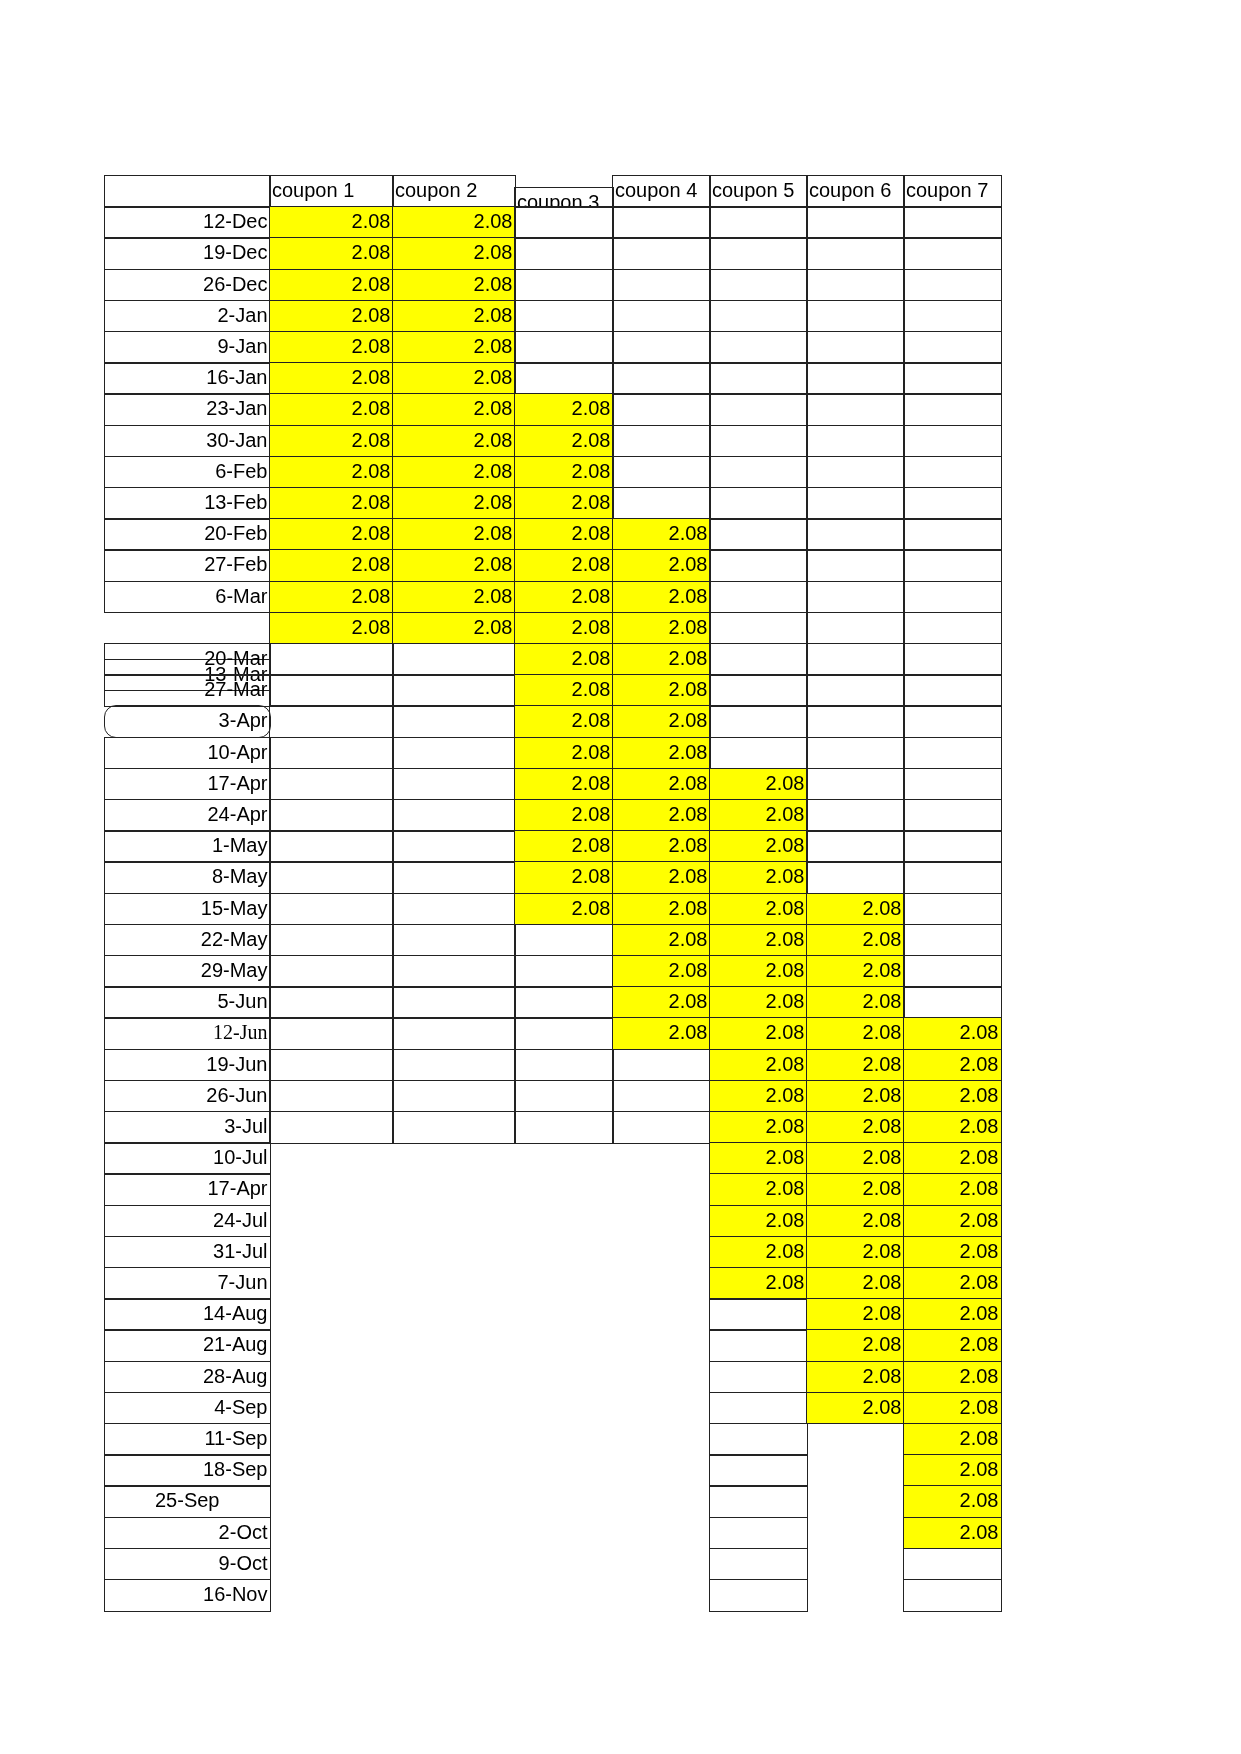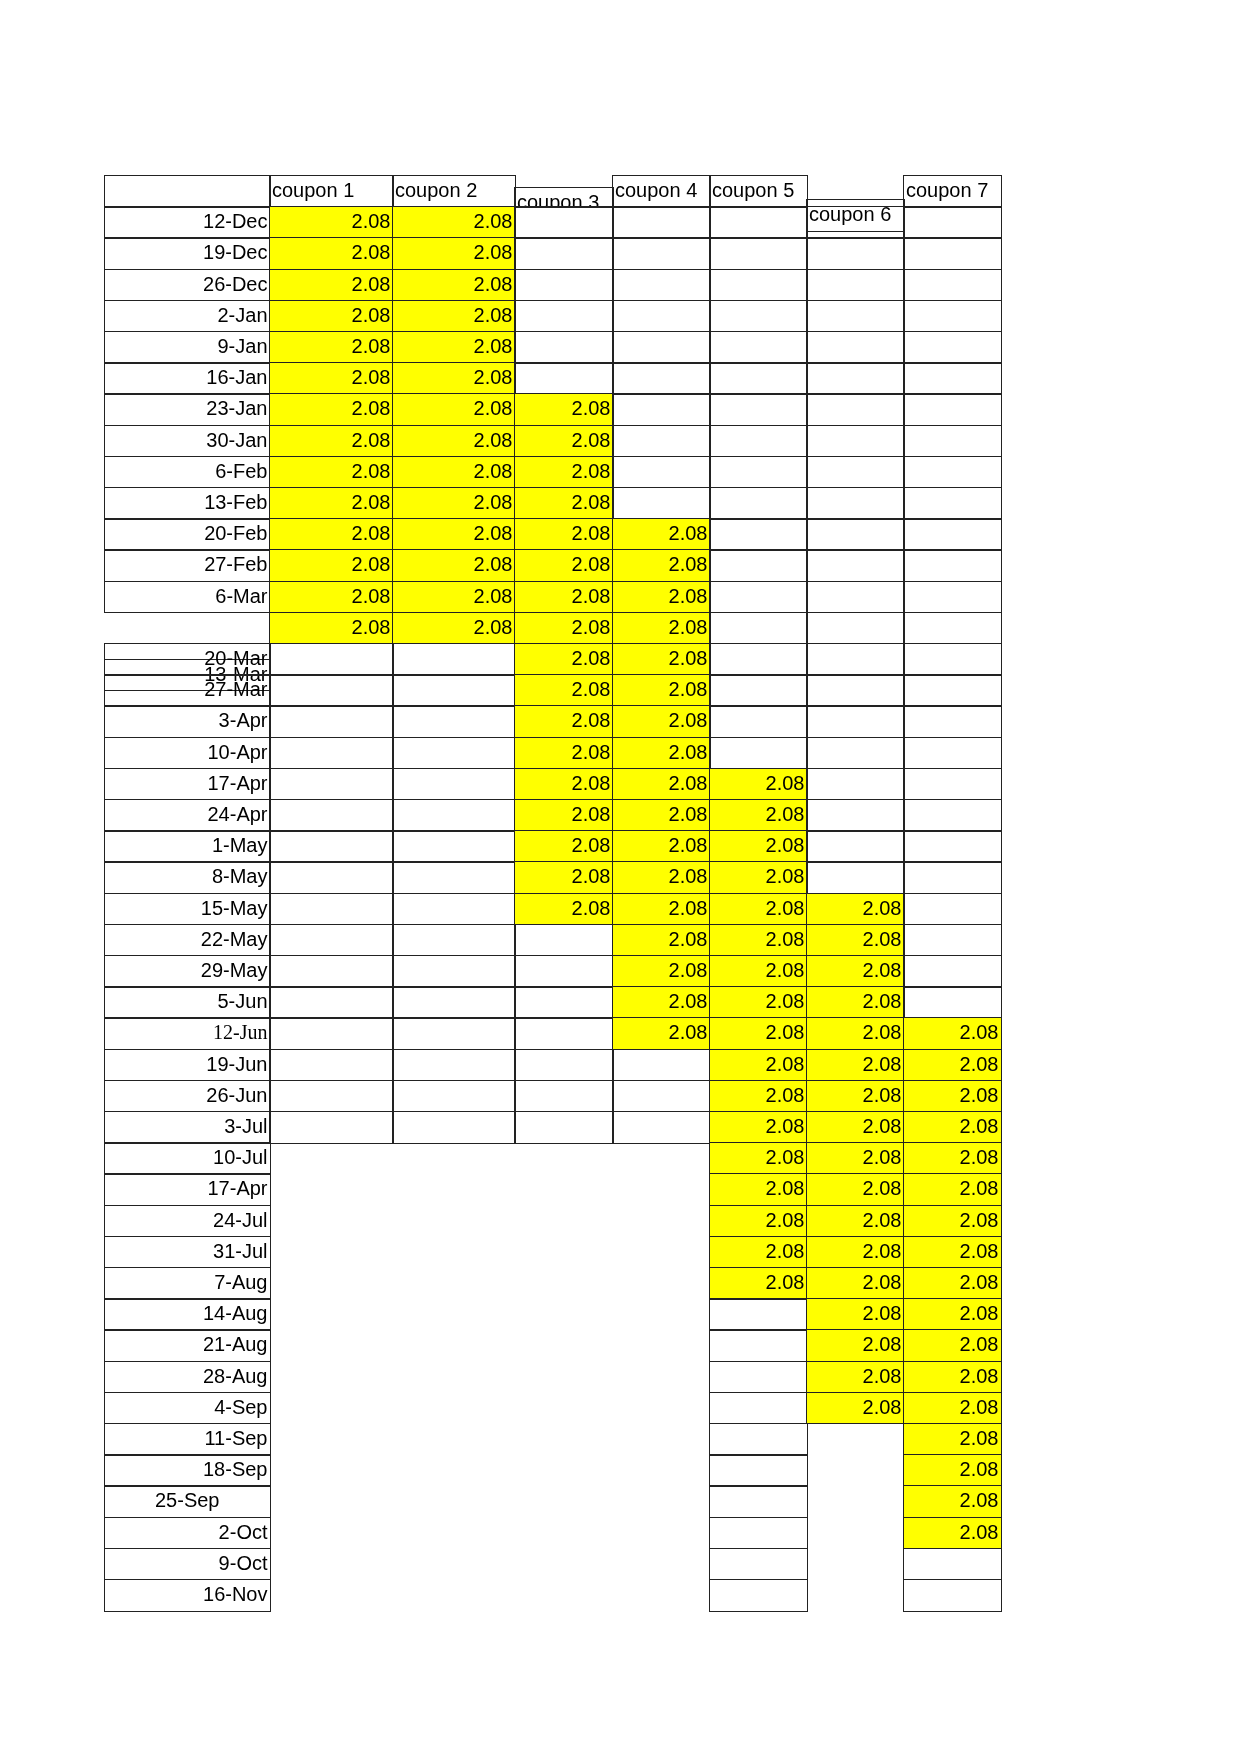--- a/index.html
+++ b/index.html
@@ -17,21 +17,21 @@
 </head>
 <body>
 
 <div id="sheet">
     <div class="cell b hdr" style="left: 0px; top: 0px; width: 166.5px; height: 32.7px;"></div>
     <div class="cell b hdr" style="left: 165px; top: 0px; width: 124.5px; height: 32.7px;">coupon 1</div>
     <div class="cell b hdr" style="left: 288px; top: 0px; width: 123.5px; height: 32.7px;">coupon 2</div>
     <div class="cell b hdr" style="left: 410px; top: 12px; width: 99.5px; height: 21px;">coupon 3</div>
     <div class="cell b hdr" style="left: 508px; top: 0px; width: 98.5px; height: 32.7px;">coupon 4</div>
     <div class="cell b hdr" style="left: 605px; top: 0px; width: 98.5px; height: 32.7px;">coupon 5</div>
-    <div class="cell b hdr" style="left: 702px; top: 0px; width: 98.5px; height: 32.7px; margin-top: 24px;">coupon 6</div>
+    <div class="cell b hdr" style="left: 702px; top: 0px; width: 98.5px; height: 32.7px;">coupon 6</div>
     <div class="cell b hdr" style="left: 799px; top: 0px; width: 98.5px; height: 32.7px;">coupon 7</div>
     <div class="cell b date" style="left: 0px; top: 31.2px; width: 166.5px; height: 32.7px;">12-Dec</div>
     <div class="cell num b yel" style="left: 165px; top: 31.2px; width: 124.5px; height: 32.7px;">2.08</div>
     <div class="cell num b yel" style="left: 288px; top: 31.2px; width: 123.5px; height: 32.7px;">2.08</div>
     <div class="cell num b" style="left: 410px; top: 31.2px; width: 99.5px; height: 32.7px;"></div>
     <div class="cell num b" style="left: 508px; top: 31.2px; width: 98.5px; height: 32.7px;"></div>
     <div class="cell num b" style="left: 605px; top: 31.2px; width: 98.5px; height: 32.7px;"></div>
     <div class="cell num b" style="left: 702px; top: 31.2px; width: 98.5px; height: 32.7px;"></div>
     <div class="cell num b" style="left: 799px; top: 31.2px; width: 98.5px; height: 32.7px;"></div>
     <div class="cell b date" style="left: 0px; top: 62.4px; width: 166.5px; height: 32.7px;">19-Dec</div>
@@ -147,21 +147,21 @@
     <div class="cell num b" style="left: 702px; top: 468px; width: 98.5px; height: 32.7px;"></div>
     <div class="cell num b" style="left: 799px; top: 468px; width: 98.5px; height: 32.7px;"></div>
     <div class="cell b date" style="left: 0px; top: 499.2px; width: 166.5px; height: 32.7px;">27-Mar</div>
     <div class="cell num b" style="left: 165px; top: 499.2px; width: 124.5px; height: 32.7px;"></div>
     <div class="cell num b" style="left: 288px; top: 499.2px; width: 123.5px; height: 32.7px;"></div>
     <div class="cell num b yel" style="left: 410px; top: 499.2px; width: 99.5px; height: 32.7px;">2.08</div>
     <div class="cell num b yel" style="left: 508px; top: 499.2px; width: 98.5px; height: 32.7px;">2.08</div>
     <div class="cell num b" style="left: 605px; top: 499.2px; width: 98.5px; height: 32.7px;"></div>
     <div class="cell num b" style="left: 702px; top: 499.2px; width: 98.5px; height: 32.7px;"></div>
     <div class="cell num b" style="left: 799px; top: 499.2px; width: 98.5px; height: 32.7px;"></div>
-    <div class="cell b date" style="left: 0px; top: 530.4px; width: 166.5px; height: 32.7px;">3-Apr</div>
+    <div class="cell b date" style="left: 0px; top: 530.4px; width: 166.5px; height: 32.7px; border-radius: 12px;">3-Apr</div>
     <div class="cell num b" style="left: 165px; top: 530.4px; width: 124.5px; height: 32.7px;"></div>
     <div class="cell num b" style="left: 288px; top: 530.4px; width: 123.5px; height: 32.7px;"></div>
     <div class="cell num b yel" style="left: 410px; top: 530.4px; width: 99.5px; height: 32.7px;">2.08</div>
     <div class="cell num b yel" style="left: 508px; top: 530.4px; width: 98.5px; height: 32.7px;">2.08</div>
     <div class="cell num b" style="left: 605px; top: 530.4px; width: 98.5px; height: 32.7px;"></div>
     <div class="cell num b" style="left: 702px; top: 530.4px; width: 98.5px; height: 32.7px;"></div>
     <div class="cell num b" style="left: 799px; top: 530.4px; width: 98.5px; height: 32.7px;"></div>
     <div class="cell b date" style="left: 0px; top: 561.6px; width: 166.5px; height: 32.7px;">10-Apr</div>
     <div class="cell num b" style="left: 165px; top: 561.6px; width: 124.5px; height: 32.7px;"></div>
     <div class="cell num b" style="left: 288px; top: 561.6px; width: 123.5px; height: 32.7px;"></div>
@@ -275,21 +275,21 @@
     <div class="cell num b yel" style="left: 702px; top: 998.4px; width: 98.5px; height: 32.7px;">2.08</div>
     <div class="cell num b yel" style="left: 799px; top: 998.4px; width: 98.5px; height: 32.7px;">2.08</div>
     <div class="cell b date" style="left: 0px; top: 1029.6px; width: 166.5px; height: 32.7px;">24-Jul</div>
     <div class="cell num b yel" style="left: 605px; top: 1029.6px; width: 98.5px; height: 32.7px;">2.08</div>
     <div class="cell num b yel" style="left: 702px; top: 1029.6px; width: 98.5px; height: 32.7px;">2.08</div>
     <div class="cell num b yel" style="left: 799px; top: 1029.6px; width: 98.5px; height: 32.7px;">2.08</div>
     <div class="cell b date" style="left: 0px; top: 1060.8px; width: 166.5px; height: 32.7px;">31-Jul</div>
     <div class="cell num b yel" style="left: 605px; top: 1060.8px; width: 98.5px; height: 32.7px;">2.08</div>
     <div class="cell num b yel" style="left: 702px; top: 1060.8px; width: 98.5px; height: 32.7px;">2.08</div>
     <div class="cell num b yel" style="left: 799px; top: 1060.8px; width: 98.5px; height: 32.7px;">2.08</div>
-    <div class="cell b date" style="left: 0px; top: 1092px; width: 166.5px; height: 32.7px;">7-Aug</div>
+    <div class="cell b date" style="left: 0px; top: 1092px; width: 166.5px; height: 32.7px;">7-Jun</div>
     <div class="cell num b yel" style="left: 605px; top: 1092px; width: 98.5px; height: 32.7px;">2.08</div>
     <div class="cell num b yel" style="left: 702px; top: 1092px; width: 98.5px; height: 32.7px;">2.08</div>
     <div class="cell num b yel" style="left: 799px; top: 1092px; width: 98.5px; height: 32.7px;">2.08</div>
     <div class="cell b date" style="left: 0px; top: 1123.2px; width: 166.5px; height: 32.7px;">14-Aug</div>
     <div class="cell num b" style="left: 605px; top: 1123.2px; width: 98.5px; height: 32.7px;"></div>
     <div class="cell num b yel" style="left: 702px; top: 1123.2px; width: 98.5px; height: 32.7px;">2.08</div>
     <div class="cell num b yel" style="left: 799px; top: 1123.2px; width: 98.5px; height: 32.7px;">2.08</div>
     <div class="cell b date" style="left: 0px; top: 1154.4px; width: 166.5px; height: 32.7px;">21-Aug</div>
     <div class="cell num b" style="left: 605px; top: 1154.4px; width: 98.5px; height: 32.7px;"></div>
     <div class="cell num b yel" style="left: 702px; top: 1154.4px; width: 98.5px; height: 32.7px;">2.08</div>

